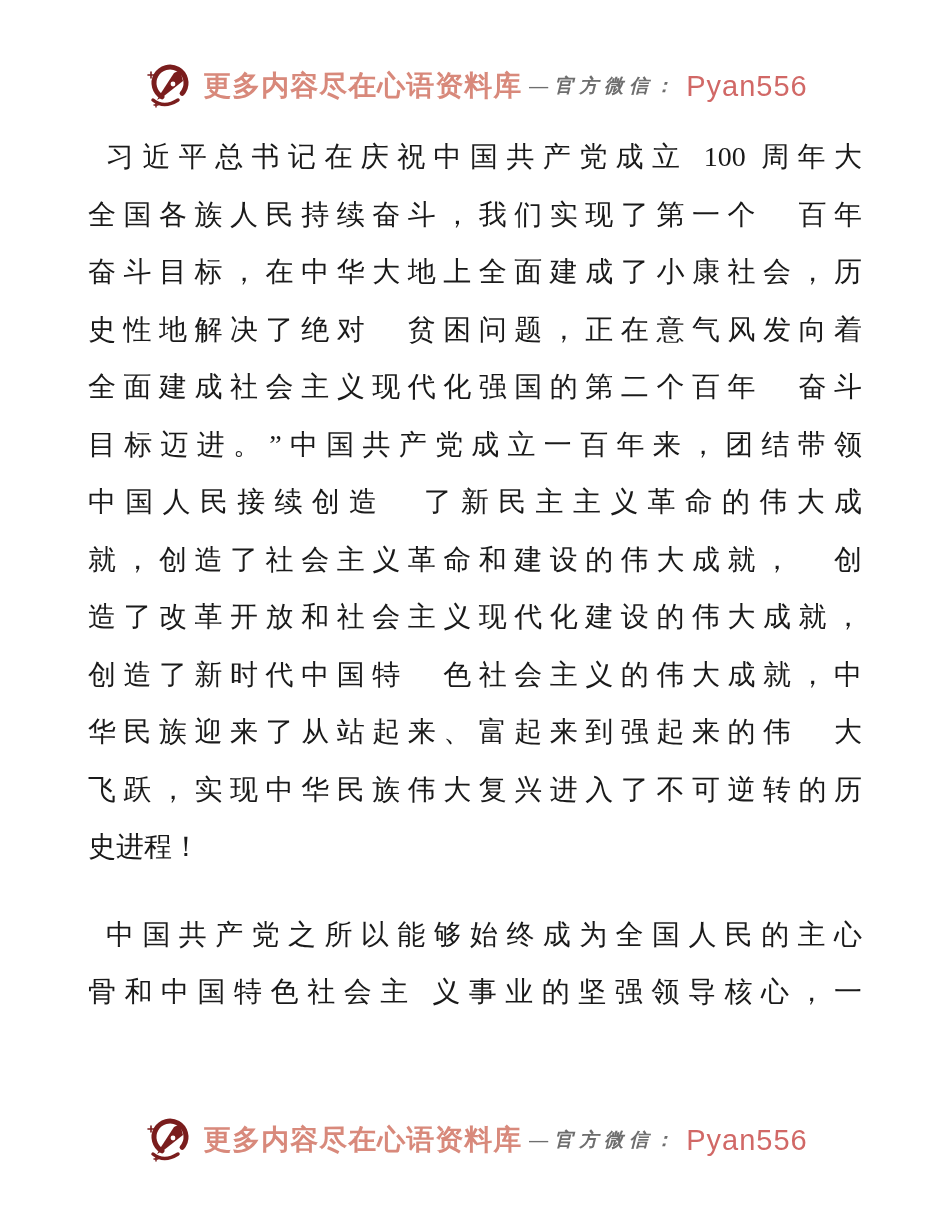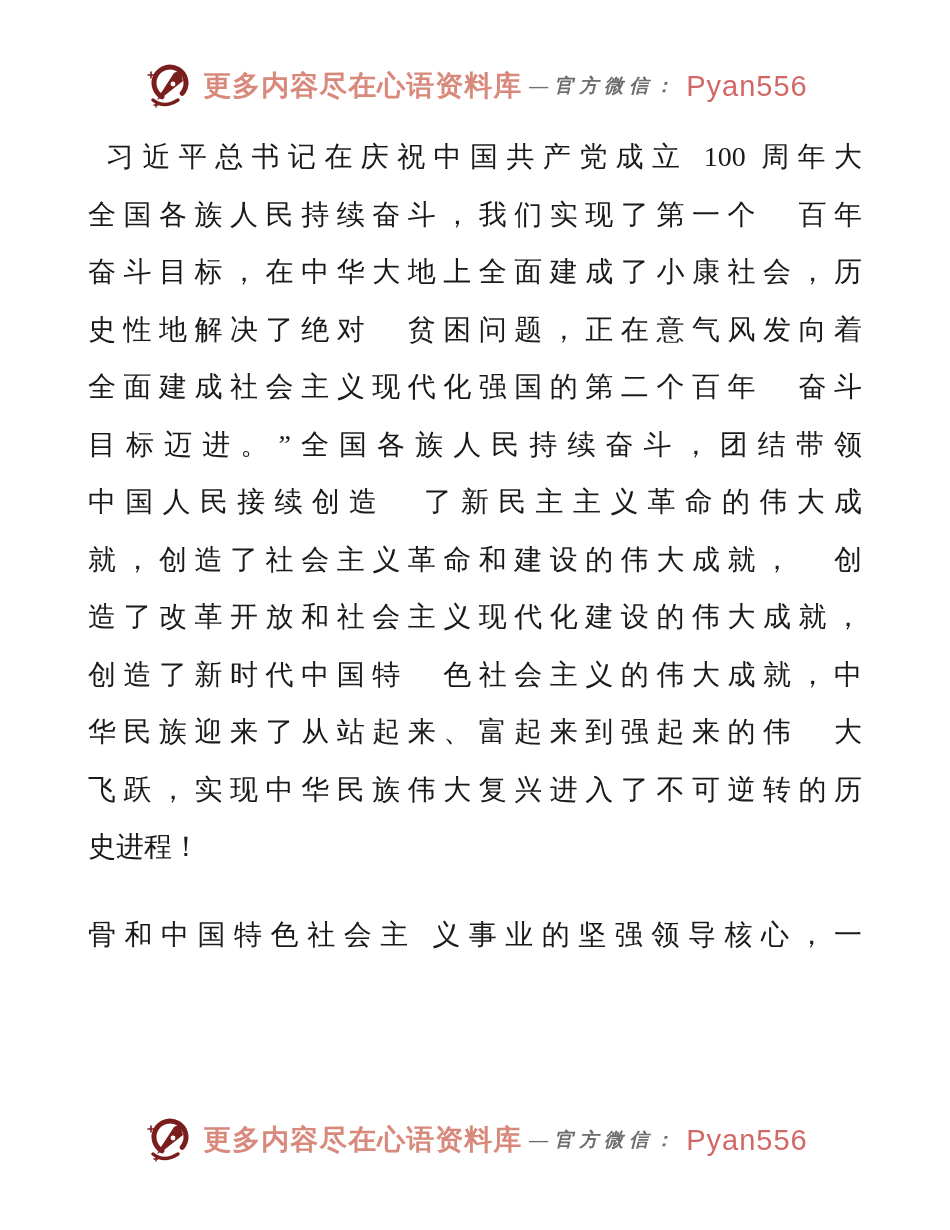--- a/index.html
+++ b/index.html
@@ -80,30 +80,31 @@
   <span class="wid">Pyan556</span>
 </div>
 
 <div class="doc">
     <div class="paragraph">
       <div class="line first">习近平总书记在庆祝中国共产党成立 100 周年大</div>
       <div class="line">全国各族人民持续奋斗，我们实现了第一个　百年</div>
       <div class="line">奋斗目标，在中华大地上全面建成了小康社会，历</div>
       <div class="line">史性地解决了绝对　贫困问题，正在意气风发向着</div>
       <div class="line">全面建成社会主义现代化强国的第二个百年　奋斗</div>
-      <div class="line">目标迈进。”全国各族人民持续奋斗，团结带领</div>
+      <div class="line">目标迈进。”中国共产党成立一百年来，团结带领</div>
       <div class="line">中国人民接续创造　了新民主主义革命的伟大成</div>
       <div class="line">就，创造了社会主义革命和建设的伟大成就，　创</div>
       <div class="line">造了改革开放和社会主义现代化建设的伟大成就，</div>
       <div class="line">创造了新时代中国特　色社会主义的伟大成就，中</div>
       <div class="line">华民族迎来了从站起来、富起来到强起来的伟　大</div>
       <div class="line">飞跃，实现中华民族伟大复兴进入了不可逆转的历</div>
       <div class="line short-last">史进程！</div>
     </div>
     <div class="paragraph">
+      <div class="line first">中国共产党之所以能够始终成为全国人民的主心</div>
       <div class="line">骨和中国特色社会主 义事业的坚强领导核心，一</div>
     </div>
   </div>
 
 <div class="watermark" id="footer-wm">
   <span class="logo">
     <svg viewBox="0 0 54 54" width="54" height="54">
       <g fill="none" stroke="currentColor" stroke-linecap="round">
         <circle cx="28" cy="24" r="16" stroke-width="5" stroke-dasharray="78 23" transform="rotate(120 28 24)"></circle>
         <path d="M11 41 Q 22 50 36 41" stroke-width="3.5"></path>

